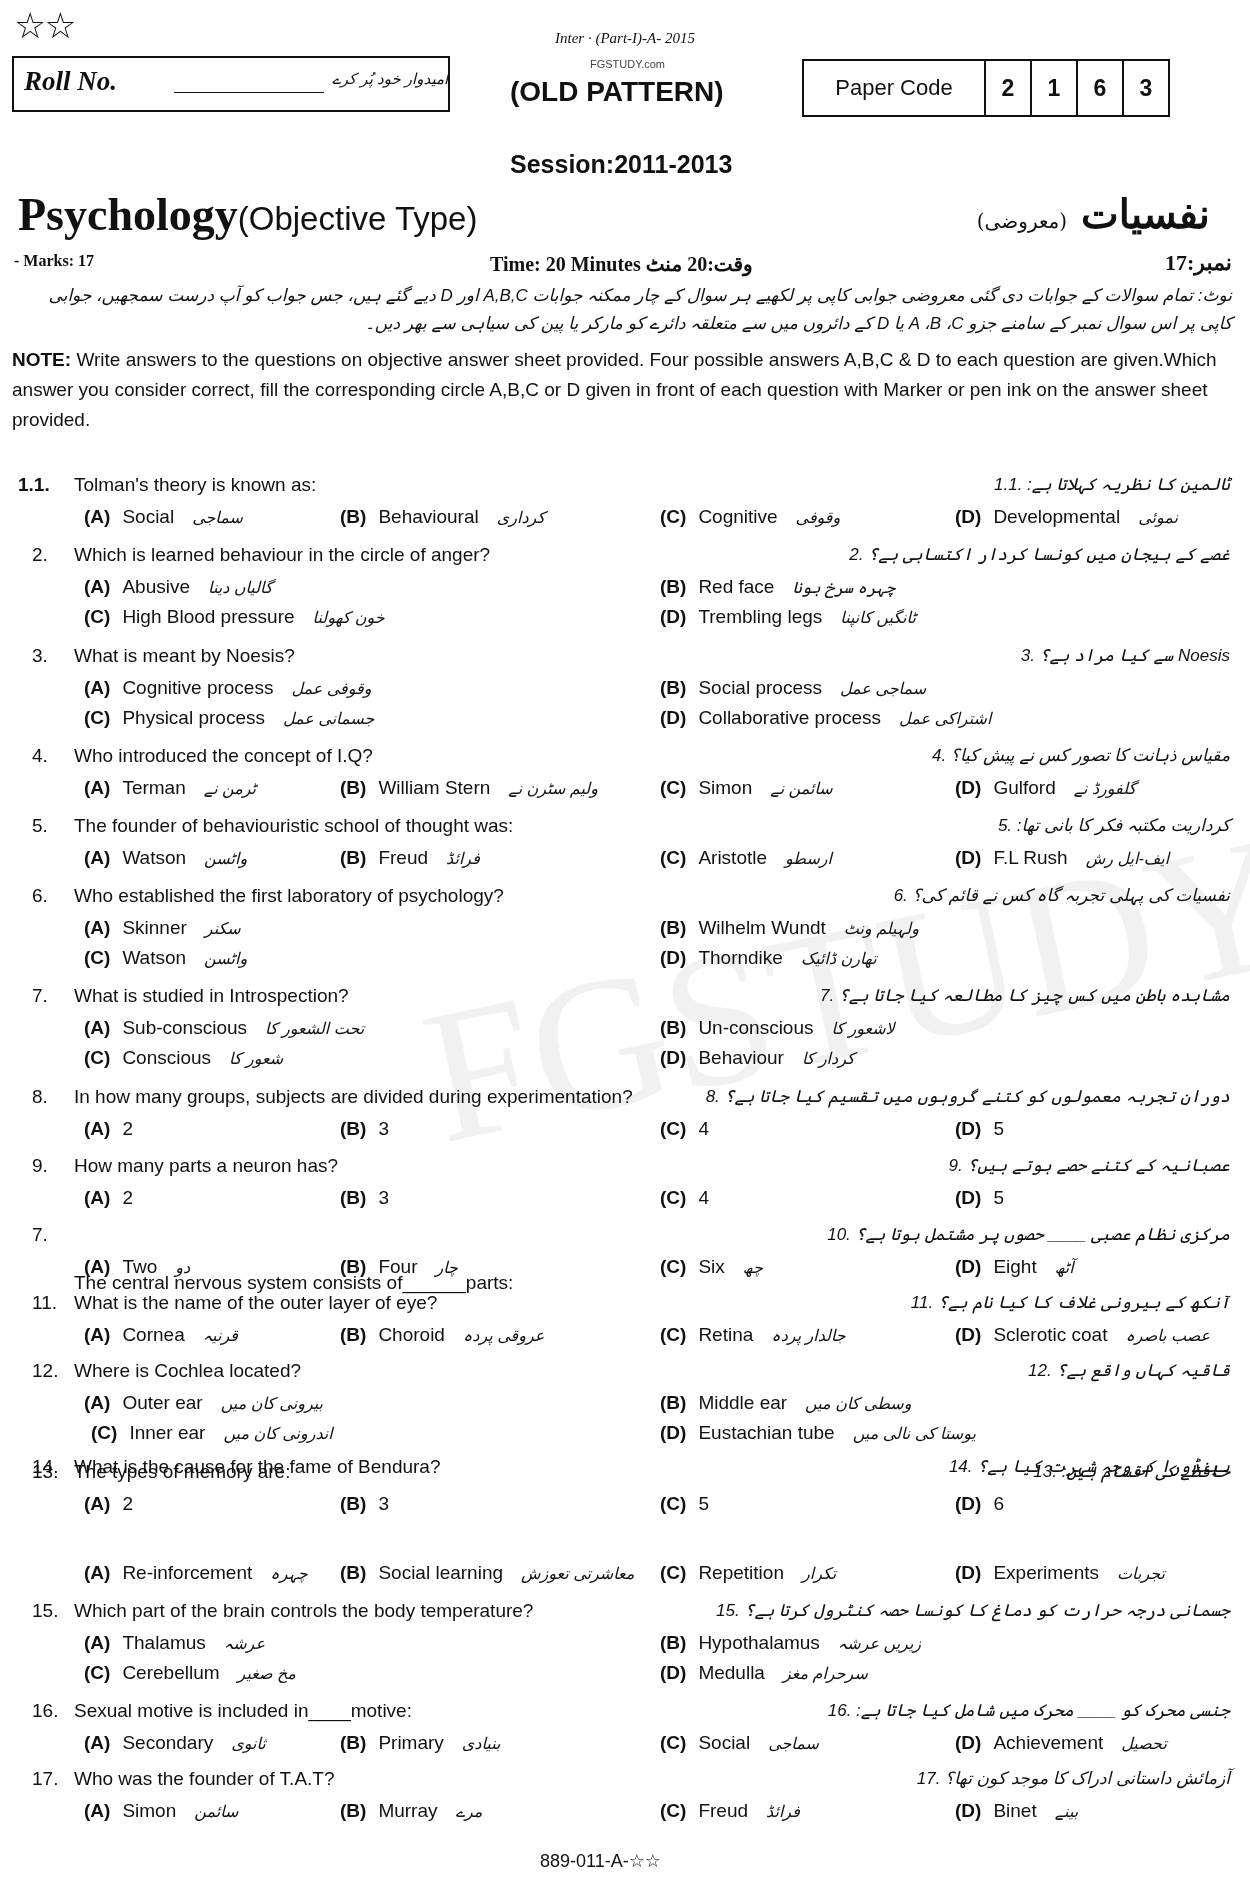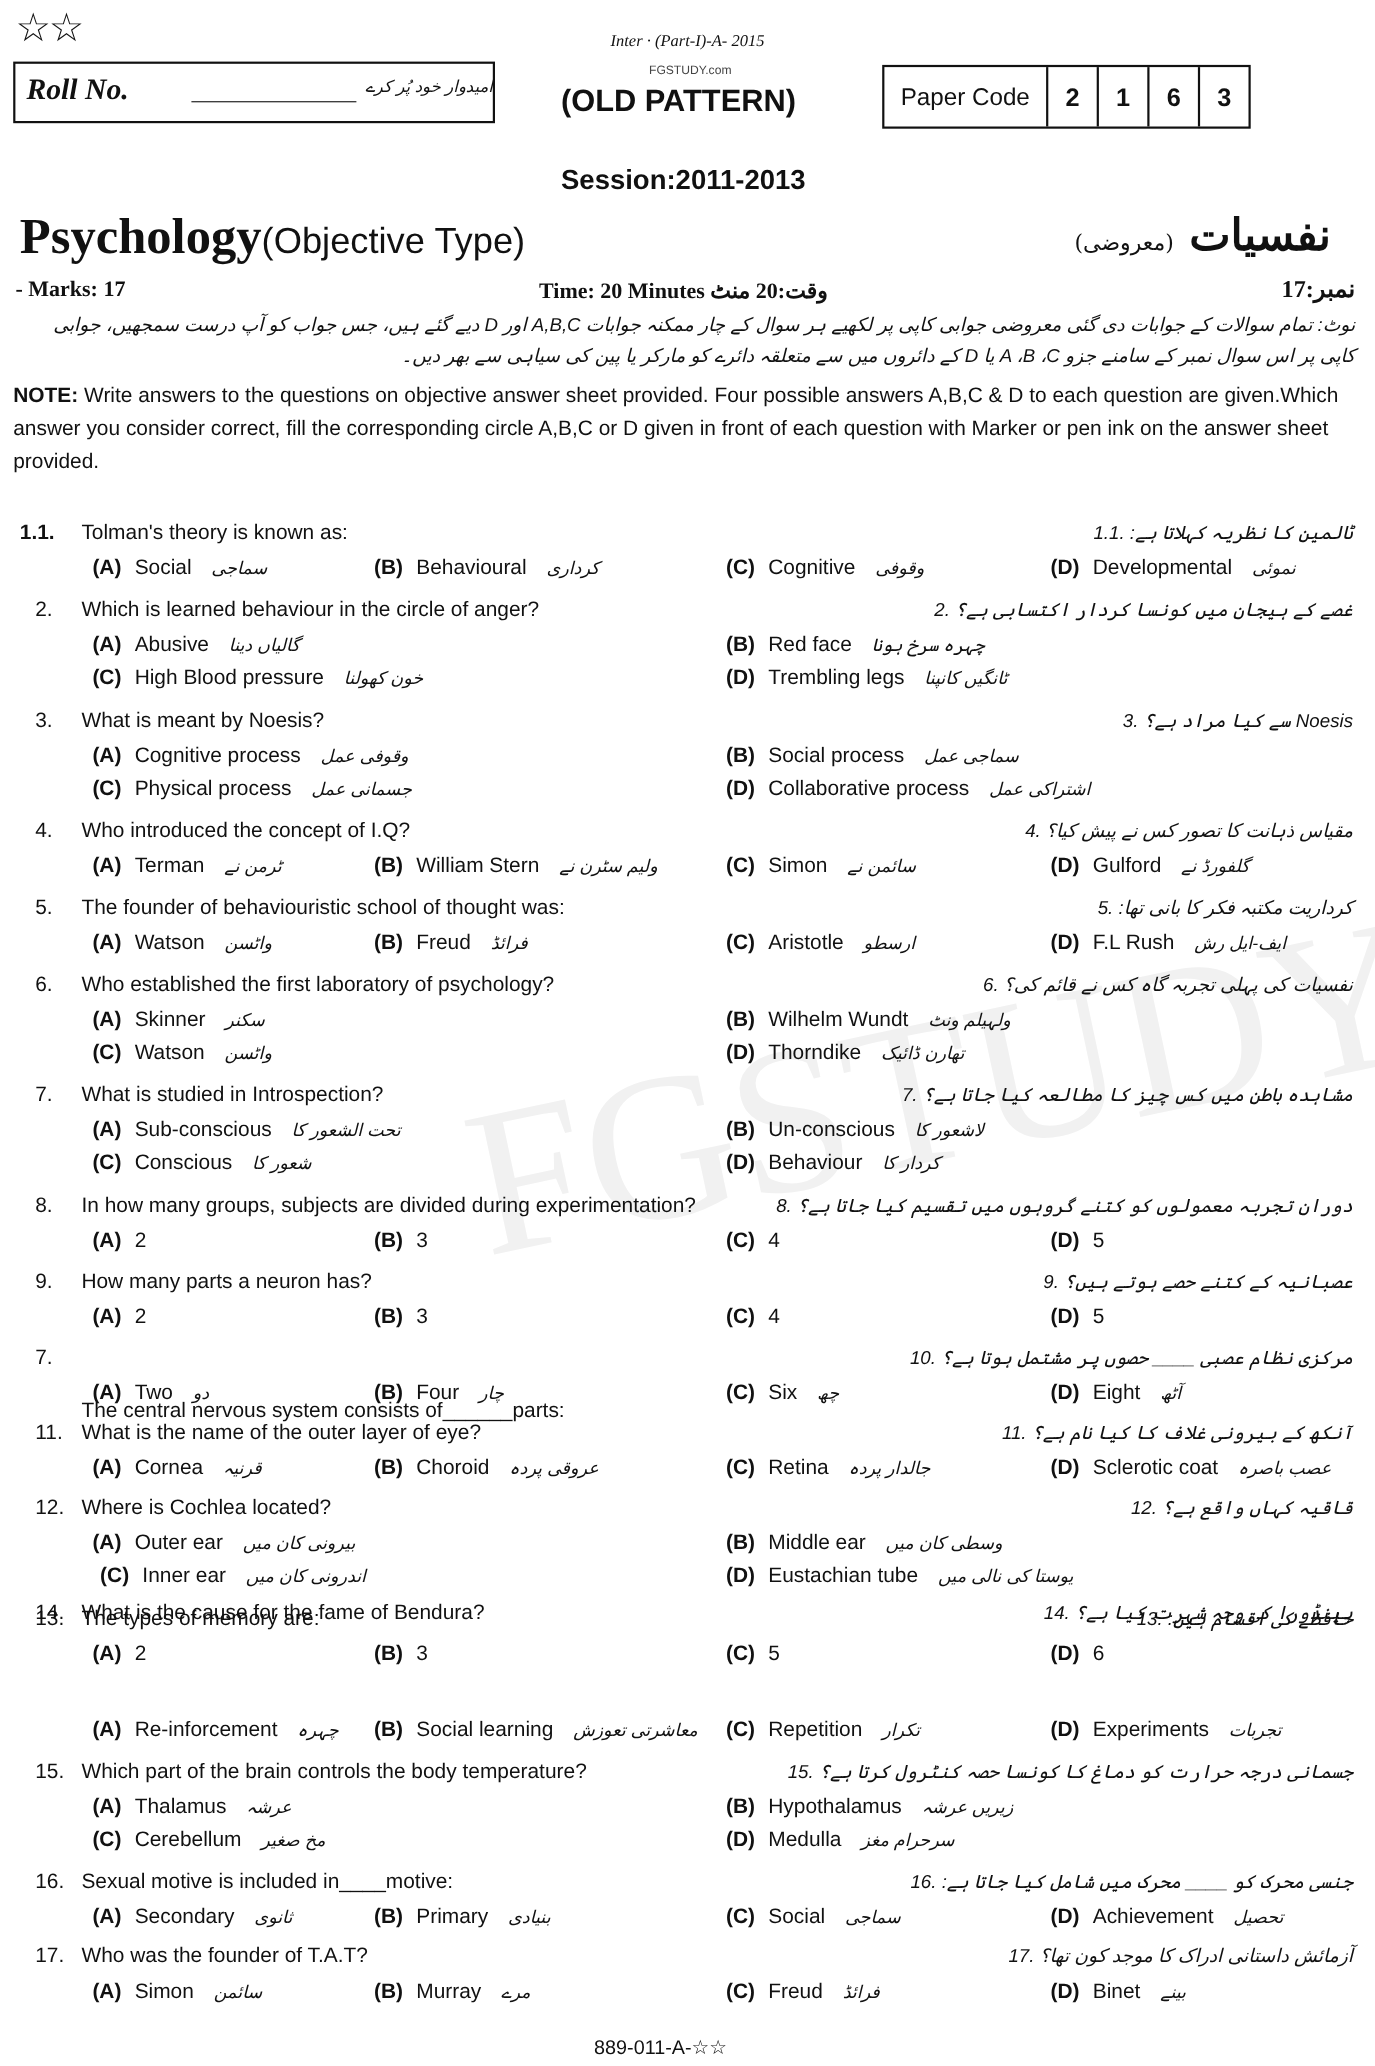--- a/index.html
+++ b/index.html
@@ -8,28 +8,28 @@
   .stars { left: 14px; top: 8px; font-size: 36px; line-height: 36px; letter-spacing: -2px; font-family: "DejaVu Sans", sans-serif; }
   .roll-box { left: 12px; top: 56px; width: 438px; height: 56px; border: 2px solid #111; box-sizing: border-box; }
   .roll-label { left: 10px; top: 8px; font-family: "Liberation Serif", serif; font-style: italic; font-weight: bold; font-size: 27px; }
   .roll-line { left: 160px; top: 34px; width: 150px; border-bottom: 1.5px solid #111; }
   .roll-urdu { left: 318px; top: 12px; font-size: 15px; font-style: italic; direction: rtl; }
   .inter-line { left: 555px; top: 30px; font-family: "Liberation Serif", serif; font-style: italic; font-size: 15px; }
   .pattern { left: 510px; top: 76px; font-weight: bold; font-size: 28px; }
   .wm-small { font-size: 11px; color: #444; font-family: "Liberation Sans", sans-serif; }
   .paper-code { left: 802px; top: 59px; display: flex; border: 2px solid #111; height: 58px; box-sizing: border-box; }
   .paper-code .cell { display: flex; align-items: center; justify-content: center; border-left: 2px solid #111; font-weight: bold; font-size: 23px; height: 100%; }
-  .paper-code .cell.label { border-left: none; width: 147px; font-weight: normal; font-size: 22px; }
+  .paper-code .cell.label { border-left: none; width: 180px; font-weight: normal; font-size: 22px; }
   .paper-code .cell.digit { width: 44px; }
   .session { left: 510px; top: 150px; font-weight: bold; font-size: 25px; }
   .subject { left: 18px; top: 188px; font-family: "Liberation Serif", serif; font-weight: bold; font-size: 46px; }
   .subject-sub { font-family: "Liberation Sans", sans-serif; font-weight: normal; font-size: 33px; }
   .subject-urdu { right: 40px; top: 190px; direction: rtl; font-size: 40px; font-weight: bold; font-family: "DejaVu Serif", serif; }
   .subject-urdu-sub { font-size: 20px; font-weight: normal; }
-  .marks { left: 14px; top: 252px; font-family: "Liberation Serif", serif; font-weight: bold; font-size: 20px; }
+  .marks { left: 14px; top: 252px; font-family: "Liberation Serif", serif; font-weight: bold; font-size: 16px; }
   .time { left: 490px; top: 252px; font-family: "Liberation Serif", serif; font-weight: bold; font-size: 20px; }
   .marks-urdu { right: 18px; top: 250px; font-family: "Liberation Serif", serif; font-weight: bold; font-size: 22px; direction: rtl; }
   .urdu-note { right: 18px; top: 282px; width: 1220px; direction: rtl; text-align: right; font-size: 17px; line-height: 28px; font-style: italic; white-space: normal; }
   .note { left: 12px; top: 345px; width: 1225px; font-size: 19px; line-height: 30px; white-space: normal; }
   .note b { font-weight: bold; }
   .q-row { left: 0; width: 1250px; height: 30px; }
   .q-num { position: absolute; font-size: 19px; }
   .q-text { position: absolute; font-size: 19px; }
   .q-urdu { position: absolute; right: 20px; direction: rtl; font-size: 17px; font-style: italic; }
   .opt { position: absolute; font-size: 19px; white-space: nowrap; }

